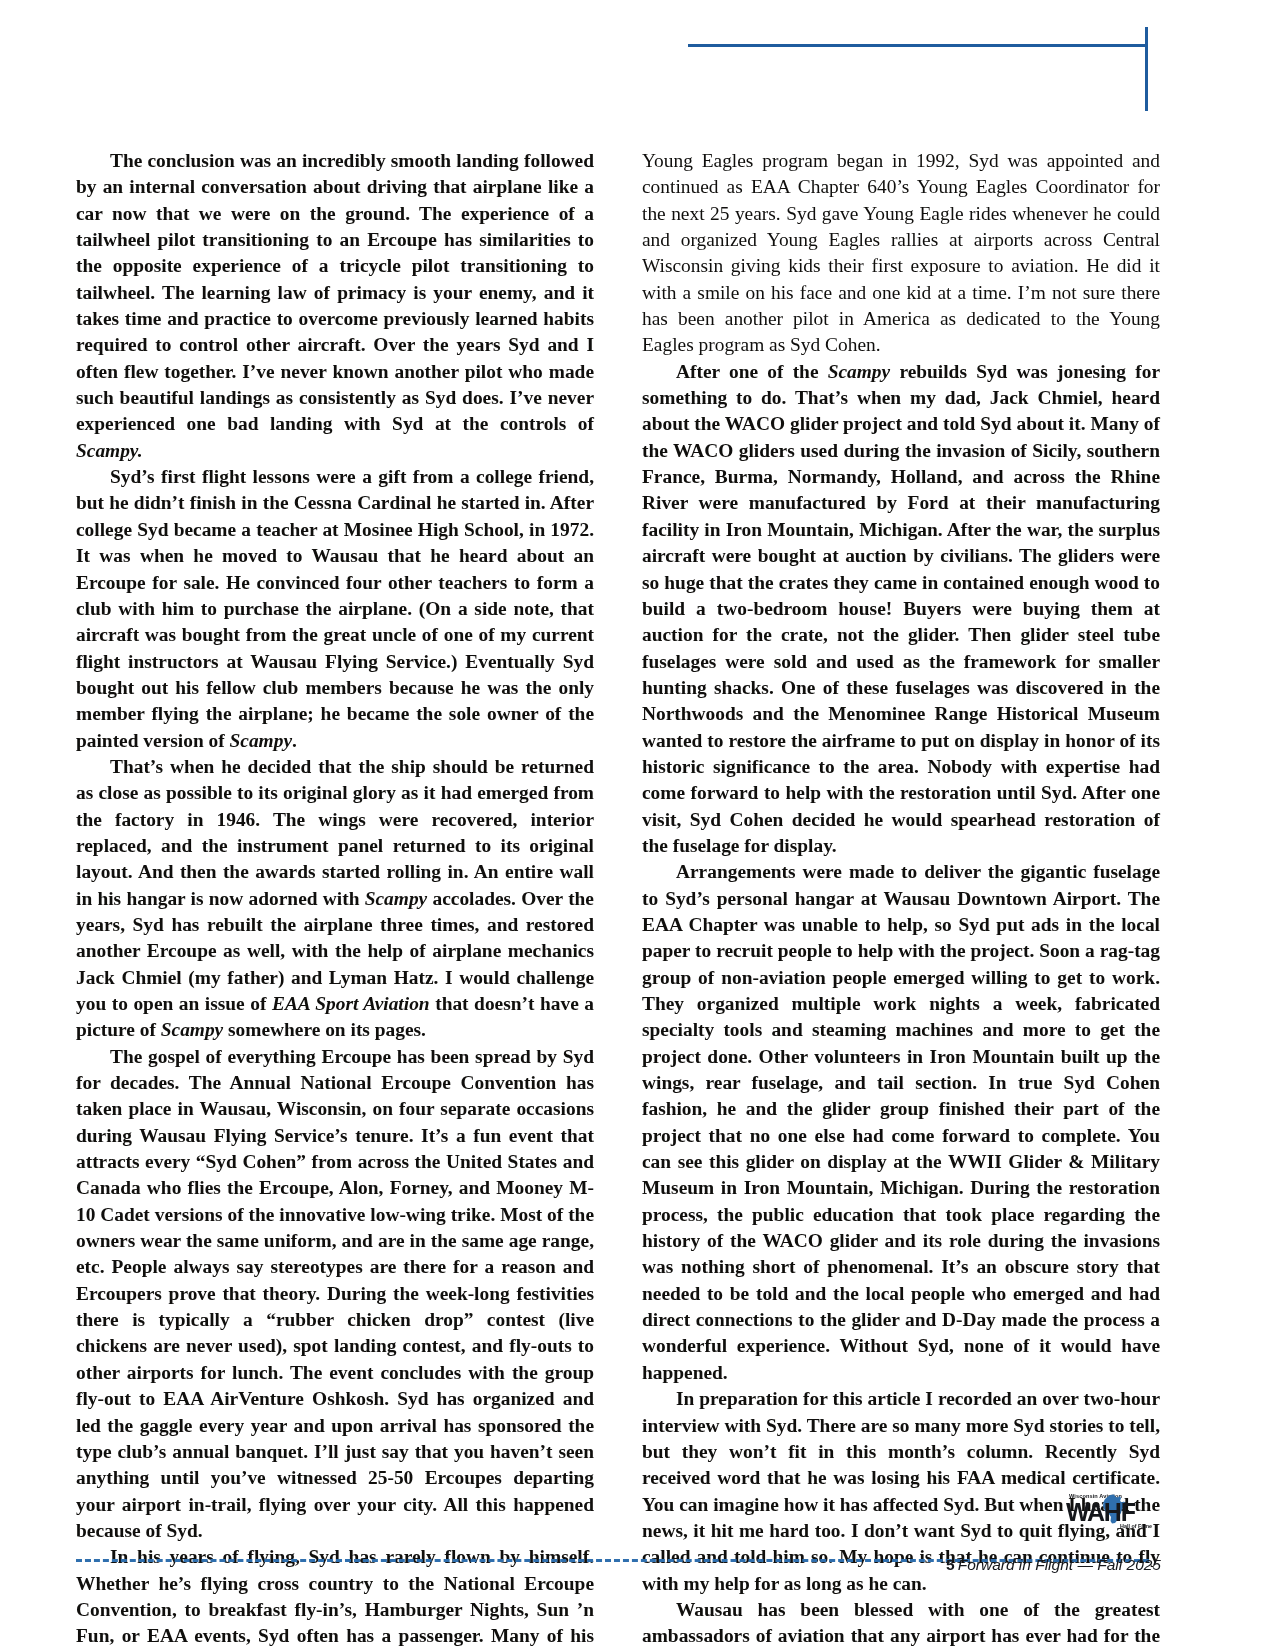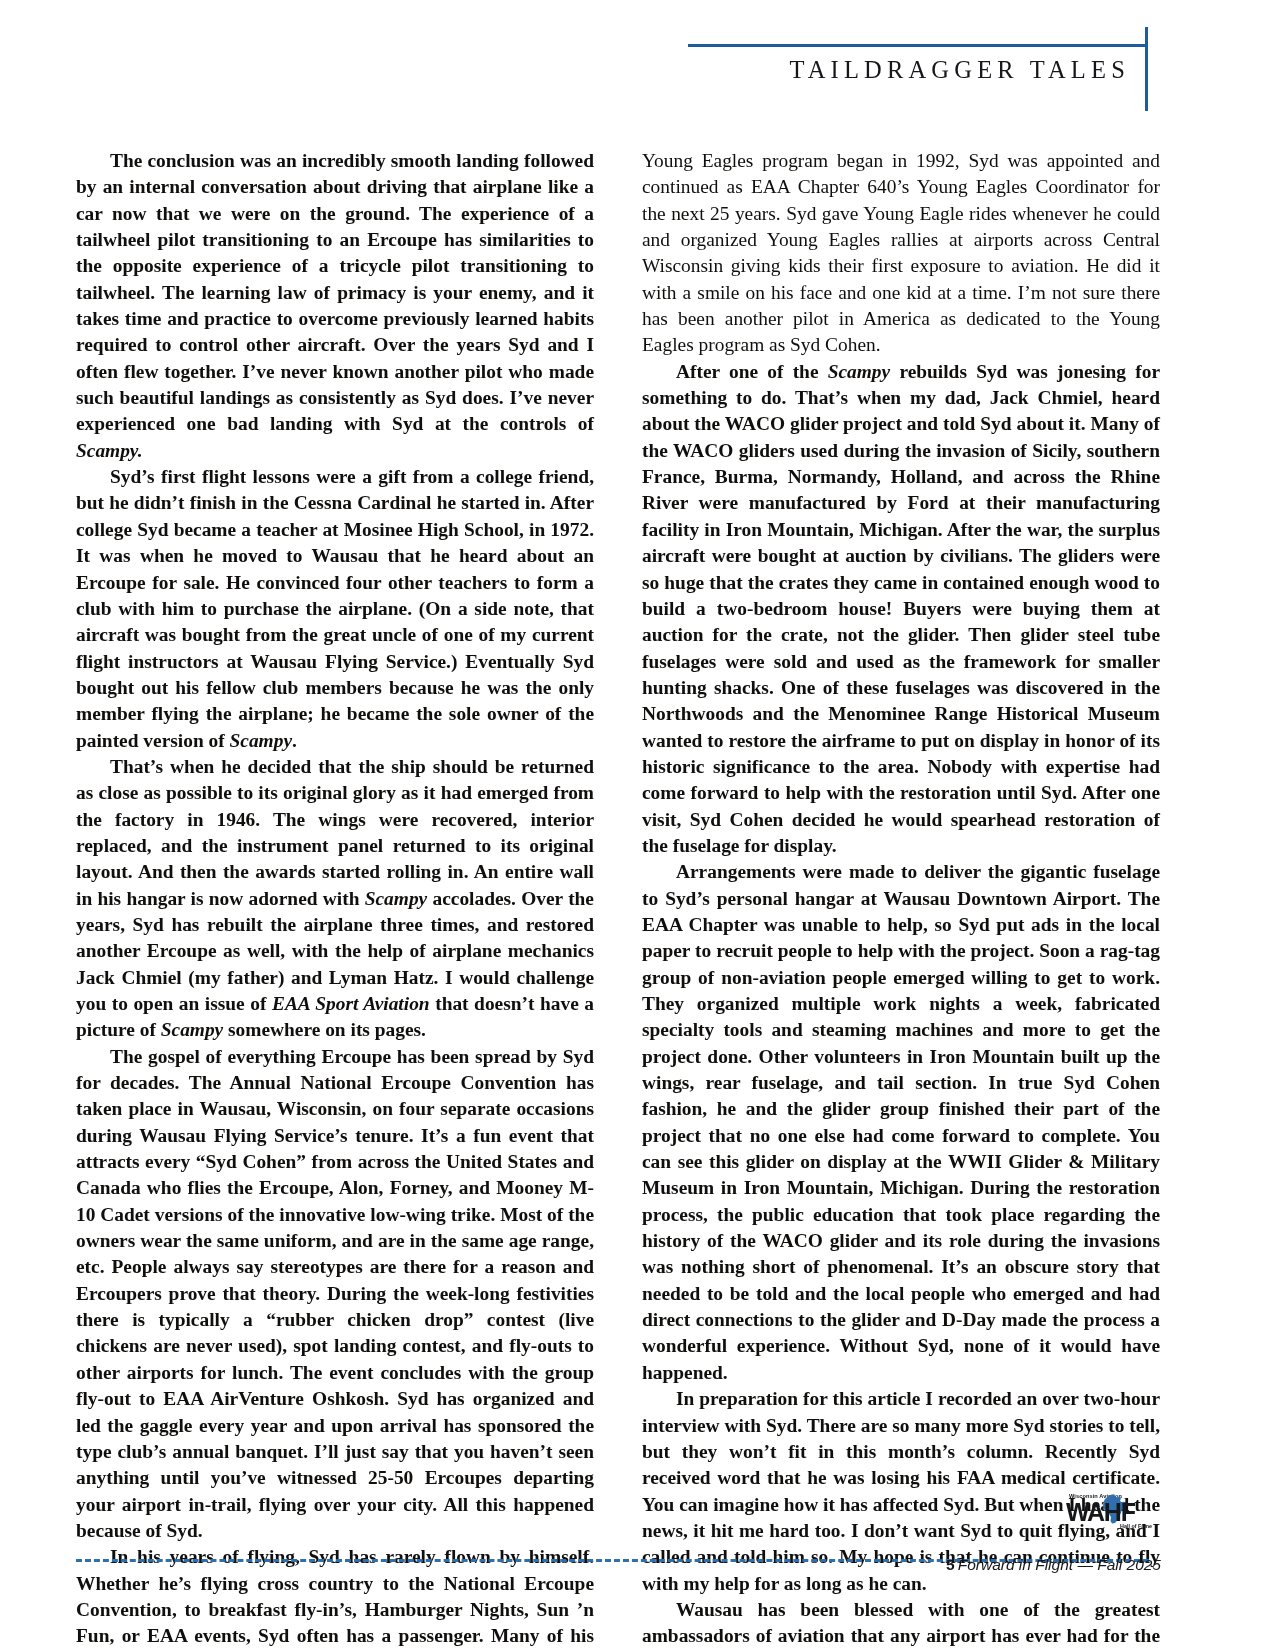--- a/index.html
+++ b/index.html
@@ -155,21 +155,20 @@
   }
 </style>
 </head>
 <body>
 
 <div class="page">
 
   <div class="masthead">
     <div class="masthead-rule"></div>
     <div class="masthead-tick"></div>
-    <div class="masthead-title">TAILDRAGGER TALES</div>
   </div>
 
   <div class="columns">
     <div class="col" id="col-left">
         <p class="indent"><span>The conclusion was an incredibly smooth landing followed by an internal conversation about driving that airplane like a car now that we were on the ground. The experience of a tailwheel pilot transitioning to an Ercoupe has similarities to the opposite experience of a tricycle pilot transitioning to tailwheel. The learning law of primacy is your enemy, and it takes time and practice to overcome previously learned habits required to control other aircraft. Over the years Syd and I often flew together. I’ve never known another pilot who made such beautiful landings as consistently as Syd does. I’ve never experienced one bad landing with Syd at the controls of </span><em>Scampy.</em></p>
         <p class="indent"><span>Syd’s first flight lessons were a gift from a college friend, but he didn’t finish in the Cessna Cardinal he started in. After college Syd became a teacher at Mosinee High School, in 1972. It was when he moved to Wausau that he heard about an Ercoupe for sale. He convinced four other teachers to form a club with him to purchase the airplane. (On a side note, that aircraft was bought from the great uncle of one of my current flight instructors at Wausau Flying Service.) Eventually Syd bought out his fellow club members because he was the only member flying the airplane; he became the sole owner of the painted version of </span><em>Scampy</em><span>.</span></p>
         <p class="indent"><span>That’s when he decided that the ship should be returned as close as possible to its original glory as it had emerged from the factory in 1946. The wings were recovered, interior replaced, and the instrument panel returned to its original layout. And then the awards started rolling in. An entire wall in his hangar is now adorned with </span><em>Scampy</em><span> accolades. Over the years, Syd has rebuilt the airplane three times, and restored another Ercoupe as well, with the help of airplane mechanics Jack Chmiel (my father) and Lyman Hatz. I would challenge you to open an issue of </span><em>EAA Sport Aviation</em><span> that doesn’t have a picture of </span><em>Scampy</em><span> somewhere on its pages.</span></p>
         <p class="indent"><span>The gospel of everything Ercoupe has been spread by Syd for decades. The Annual National Ercoupe Convention has taken place in Wausau, Wisconsin, on four separate occasions during Wausau Flying Service’s tenure. It’s a fun event that attracts every “Syd Cohen” from across the United States and Canada who flies the Ercoupe, Alon, Forney, and Mooney  M-10 Cadet versions of the innovative low-wing trike. Most of the owners wear the same uniform, and are in the same age range, etc. People always say stereotypes are there for a reason and Ercoupers prove that theory. During the week-long festivities there is typically a “rubber chicken drop” contest (live chickens are never used), spot landing contest, and fly-outs to other airports for lunch. The event concludes with the group fly-out to EAA AirVenture Oshkosh. Syd has organized and led the gaggle every year and upon arrival has sponsored the type club’s annual banquet. I’ll just say that you haven’t seen anything until you’ve witnessed 25-50 Ercoupes departing your airport in-trail, flying over your city. All this happened because of Syd.</span></p>
         <p class="indent"><span>In his years of flying, Syd has rarely flown by himself. Whether he’s flying cross country to the National Ercoupe Convention, to breakfast fly-in’s, Hamburger Nights, Sun ’n Fun, or EAA events, Syd often has a passenger. Many of his friends now own Ercoupes because of his discipleship.</span></p>
       </div>

